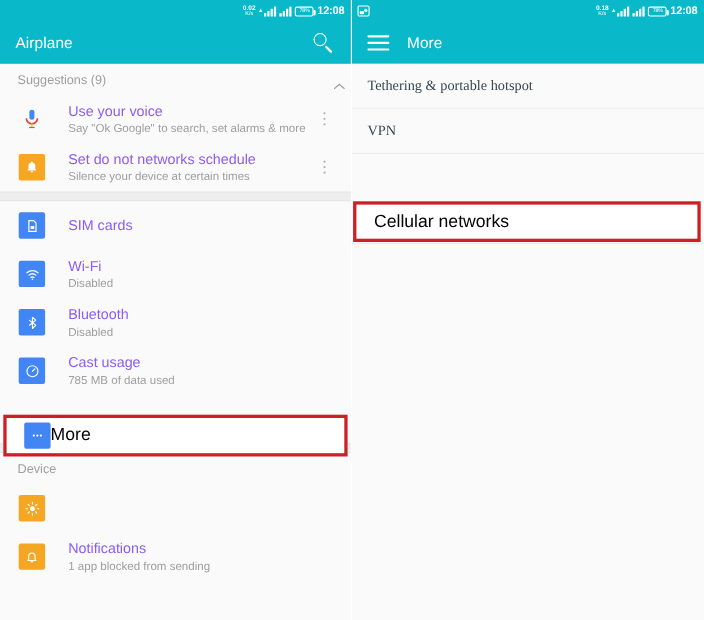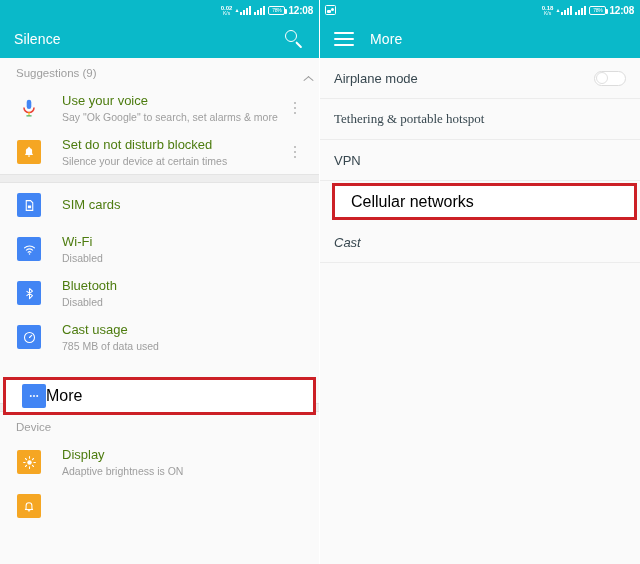--- a/index.html
+++ b/index.html
@@ -93,21 +93,21 @@
   .gap-band{ height:9px; background:#eeeeee; border-top:1px solid #e4e4e4;
     border-bottom:1px solid #e4e4e4; }
 
   .row{
     display:flex; align-items:center; padding:0 16px; min-height:44px;
     background:#fafafa; position:relative;
   }
   .row .ico{ width:26px; height:26px; flex:0 0 26px; margin-right:20px;
     display:flex; align-items:center; justify-content:center; }
   .row .txt{ display:flex; flex-direction:column; justify-content:center; }
-  .row .t1{ font-size:13px; color:#4d7c0f; line-height:1.35; }
+  .row .t1{ font-size:13px; color:#8b5cf6; line-height:1.35; }
   .row .t2{ font-size:10.5px; color:#9e9e9e; line-height:1.35; margin-top:1px; }
   .row .kebab{ margin-left:auto; width:16px; height:20px;
     display:flex; flex-direction:column; align-items:center; justify-content:center; gap:3px; }
   .row .kebab i{ width:2px; height:2px; border-radius:50%; background:#b0b0b0; display:block; }
 
   
   .tile{ width:24px; height:24px; border-radius:2px; display:flex;
     align-items:center; justify-content:center; }
   .tile.blue{ background:#4285f4; }
   .tile.orange{ background:#f5a623; }
@@ -165,21 +165,21 @@
             <i></i>
           </span>
         <span class="battery">
           <span>78%</span>
         </span>
         <span class="clock">12:08</span>
       </div>
     </div>
 
     <div class="appbar">
-      <span class="title">Silence</span>
+      <span class="title">Airplane</span>
       <span class="search-btn">
         <span class="lens"></span>
           <span class="handle"></span>
       </span>
     </div>
 
     <div class="section-head">
       <span>Suggestions (9)</span>
       <span class="chev"><span class="chev-up"></span></span>
     </div>
@@ -206,21 +206,21 @@
 
     <div class="row">
       <span class="ico">
         <span class="tile orange">
           <svg width="14" height="14" viewBox="0 0 24 24" fill="#ffffff">
             <path d="M12 3a1.4 1.4 0 0 1 1.4 1.4v.6A5.3 5.3 0 0 1 17.3 11v3.2l1.3 2.1v.9H5.4v-.9l1.3-2.1V11a5.3 5.3 0 0 1 3.9-6V4.4A1.4 1.4 0 0 1 12 3zm0 17.2a2 2 0 0 1-2-2h4a2 2 0 0 1-2 2z"></path>
           </svg>
         </span>
       </span>
       <span class="txt">
-        <span class="t1">Set do not disturb blocked</span>
+        <span class="t1">Set do not networks schedule</span>
         <span class="t2">Silence your device at certain times</span>
       </span>
       <span class="kebab">
           <i></i>
           <i></i>
           <i></i>
         </span>
     </div>
 
     <div class="gap-band"></div>
@@ -310,34 +310,34 @@
 
     <div class="row">
       <span class="ico">
         <span class="tile orange">
           <svg width="15" height="15" viewBox="0 0 24 24" fill="none" stroke="#ffffff" stroke-width="1.7" stroke-linecap="round">
             <circle cx="12" cy="12" r="3.6" fill="#ffffff" stroke="none"></circle>
             <path d="M12 2.6v2.4M12 19v2.4M2.6 12H5M19 12h2.4M5.6 5.6l1.7 1.7M16.7 16.7l1.7 1.7M18.4 5.6l-1.7 1.7M7.3 16.7l-1.7 1.7"></path>
           </svg>
         </span>
       </span>
-      <span class="txt">
-        <span class="t1">Display</span>
-        <span class="t2">Adaptive brightness is ON</span>
-      </span>
     </div>
 
     <div class="row">
       <span class="ico">
         <span class="tile orange">
           <svg width="14" height="14" viewBox="0 0 24 24" fill="none" stroke="#ffffff" stroke-width="1.8" stroke-linejoin="round">
             <path d="M7 16.5v-5a5 5 0 0 1 10 0v5l1.2 1.6H5.8z"></path>
               <path d="M10.3 19.4a1.9 1.9 0 0 0 3.4 0"></path>
           </svg>
         </span>
+      </span>
+      <span class="txt">
+        <span class="t1">Notifications</span>
+        <span class="t2">1 app blocked from sending</span>
       </span>
     </div>
 
     <div class="row">
       
       
     </div>
 
   </div>
 
@@ -375,34 +375,28 @@
     <div class="appbar more">
       <span class="hamburger">
           <i></i>
           <i></i>
           <i></i>
         </span>
       <span class="title">More</span>
     </div>
 
     <div style="position:relative;">
-      <div class="rrow" style="min-height:41px;">
-        <span class="rt">Airplane mode</span>
-        <span class="toggle">
-            <span class="knob"></span>
-          </span>
-      </div>
       <div class="rrow" style="min-height:41px;font-family:Liberation Serif, serif;">
         <span class="rt">Tethering &amp; portable hotspot</span>
       </div>
-      <div class="rrow" style="min-height:41px;">
+      <div class="rrow" style="min-height:41px;font-family:Liberation Serif, serif;">
         <span class="rt">VPN</span>
       </div>
       <div class="rrow" style="min-height:41px; border-bottom:none;"></div>
-      <div class="hl" style="left:12px; right:3px; top:125px; height:37px;">
+      <div class="hl" style="left:1px; right:3px; top:125px; height:37px;">
         <span class="rt">Cellular networks</span>
       </div>
       <div class="rrow" style="min-height:41px;font-style:italic;">
         <span class="rt">Cast</span>
       </div>
     </div>
 
     <div class="right-fill"></div>
   </div>
 

